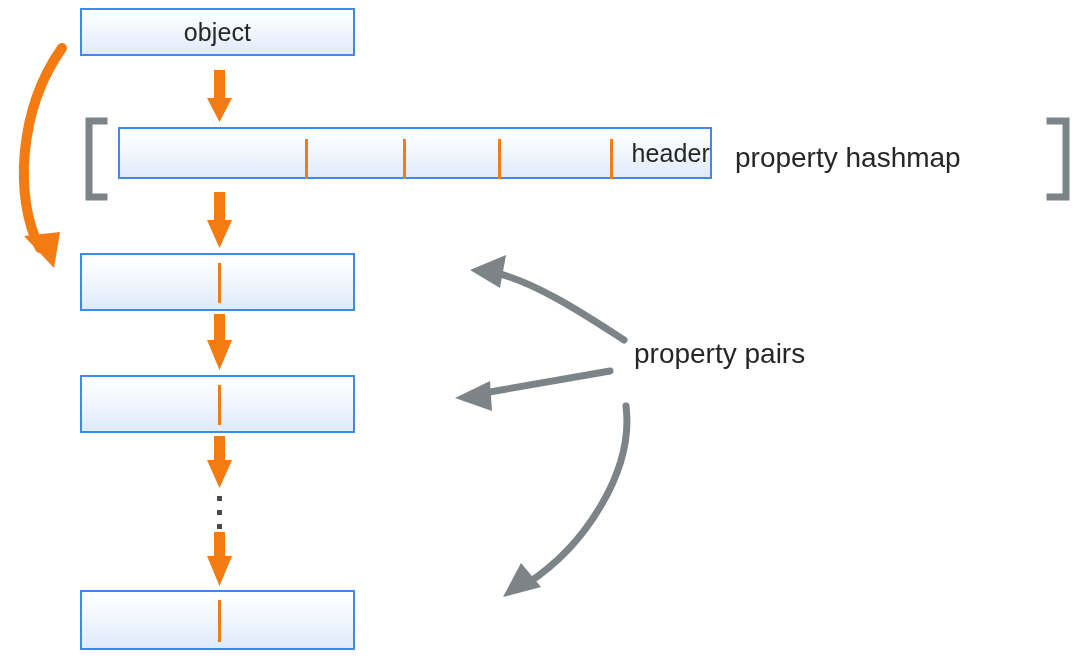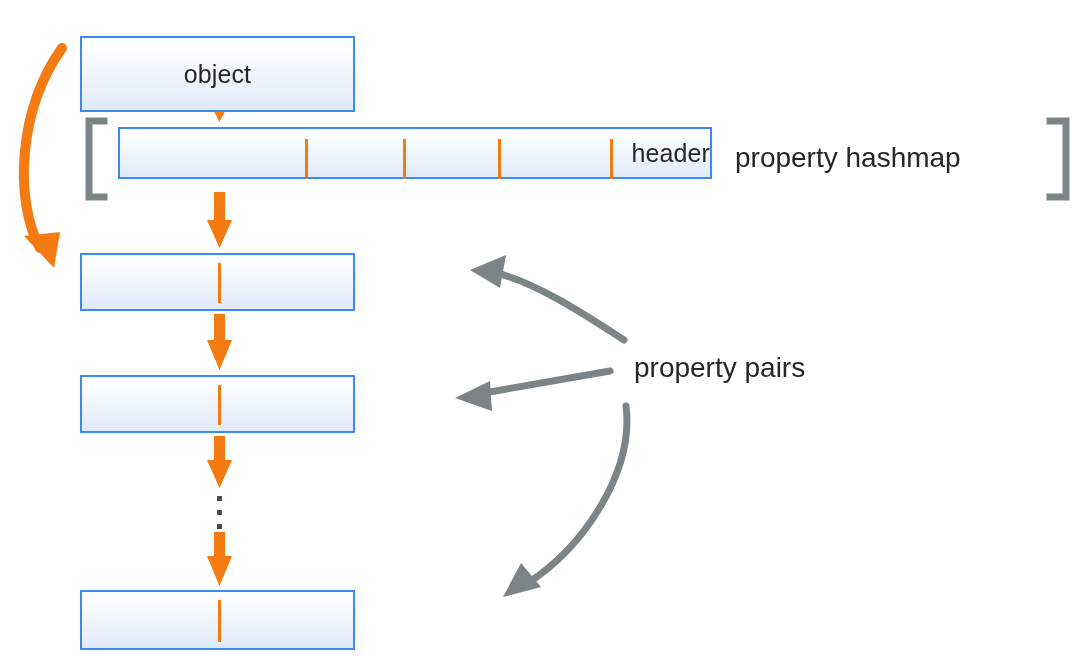--- a/index.html
+++ b/index.html
@@ -29,21 +29,21 @@
     align-items: center;
     justify-content: center;
   }
   .box-label {
     font-size: 25px;
     color: #262626;
     letter-spacing: 0.1px;
     line-height: 1;
     white-space: nowrap;
   }
-  #object-box   { left: 80px;  top: 8px;   width: 275px; height: 76px; margin-top: 28px; }
+  #object-box   { left: 80px;  top: 8px;   width: 275px; height: 48px; }
   #header-box   { left: 118px; top: 127px; width: 594px; height: 52px; justify-content: flex-end; }
   #header-box .box-label { margin-left: 45px; }
   #pair-box-1   { left: 80px;  top: 253px; width: 275px; height: 58px; }
   #pair-box-2   { left: 80px;  top: 375px; width: 275px; height: 58px; }
   #pair-box-3   { left: 80px;  top: 590px; width: 275px; height: 60px; }
 
   
   .tick {
     position: absolute;
     width: 3px;
@@ -55,21 +55,21 @@
   
   .plain-label {
     position: absolute;
     font-size: 28px;
     color: #262626;
     white-space: nowrap;
     line-height: 1;
     text-align: right;
   }
   #hashmap-label { left: 735px; top: 144px; }
-  #pairs-label   { left: 634px; top: 354px; }
+  #pairs-label   { left: 634px; top: 340px; }
 
   
   #overlay {
     position: absolute;
     left: 0; top: 0;
     width: 1078px;
     height: 656px;
     pointer-events: none;
   }
   

